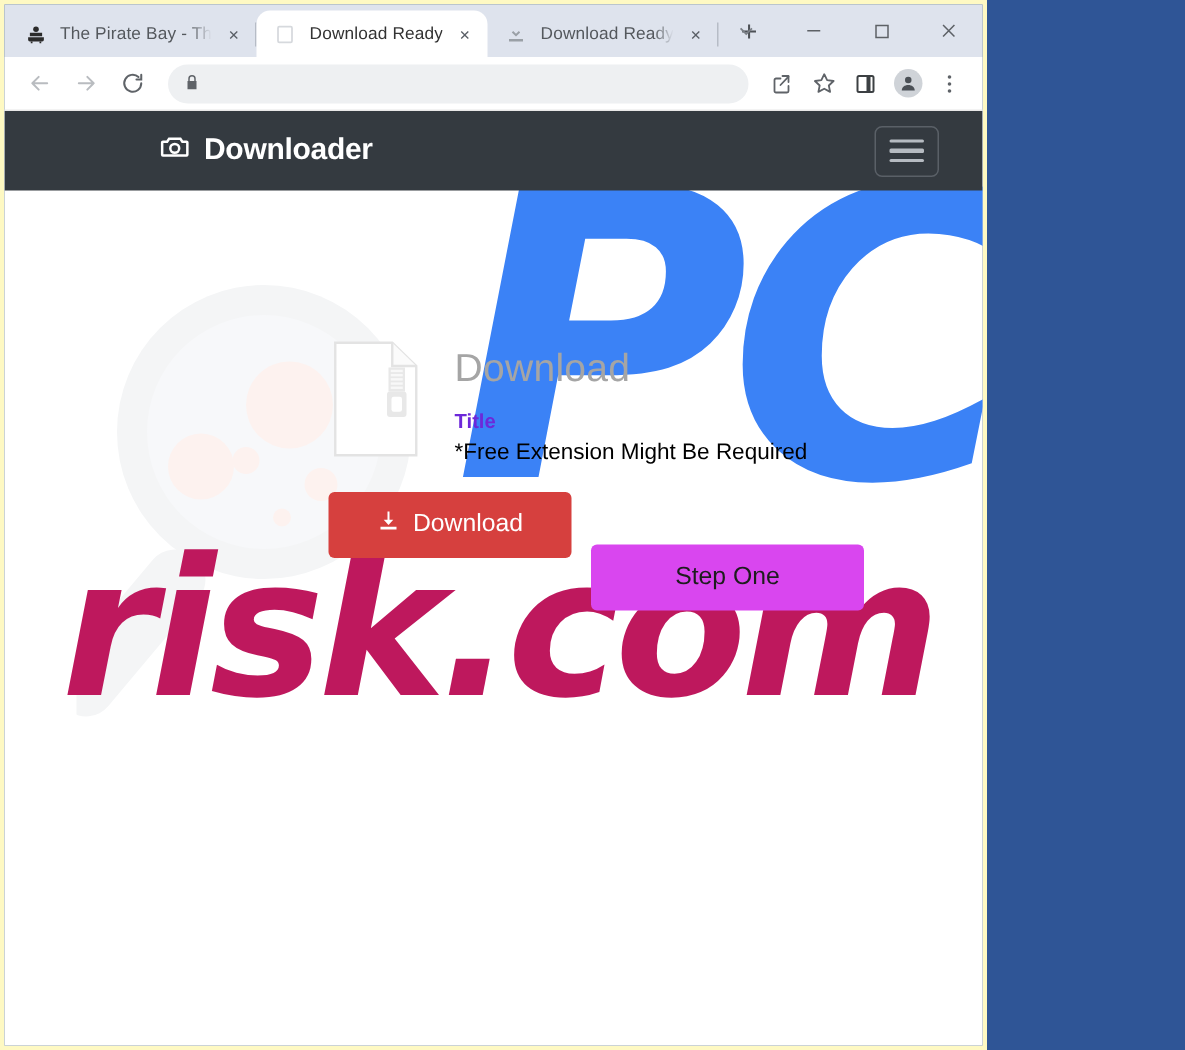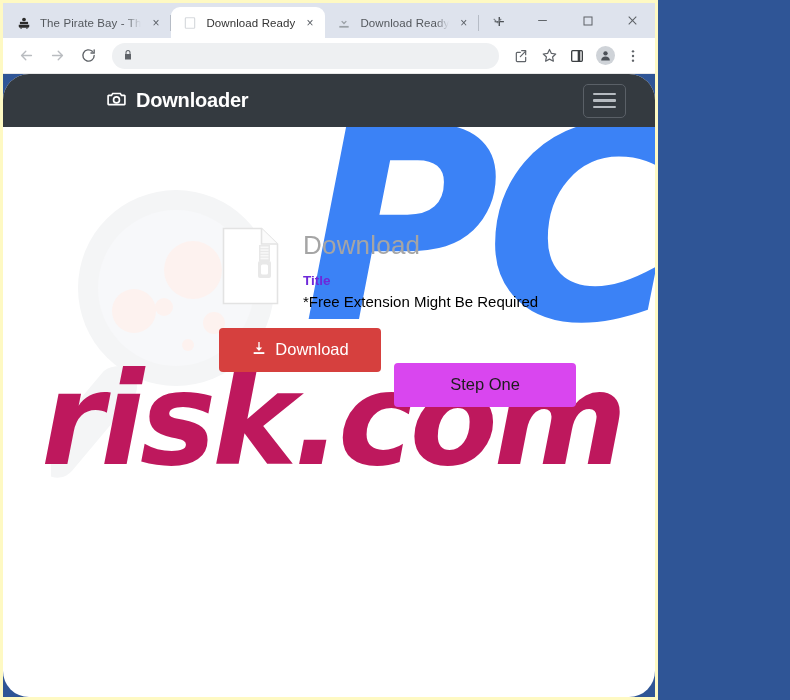--- a/index.html
+++ b/index.html
@@ -149,21 +149,20 @@
     background: #cfd3d8;
     display: flex; align-items: center; justify-content: center;
   }
 
   
   .viewport {
     flex: 1 1 auto;
     background: #ffffff;
     position: relative;
     overflow: hidden;
-    border-radius: 26px;
   }
 
   
   .site-header {
     height: 53px;
     background: #343a40;
     display: flex;
     align-items: center;
     justify-content: space-between;
     padding: 0 29px 0 103px;

